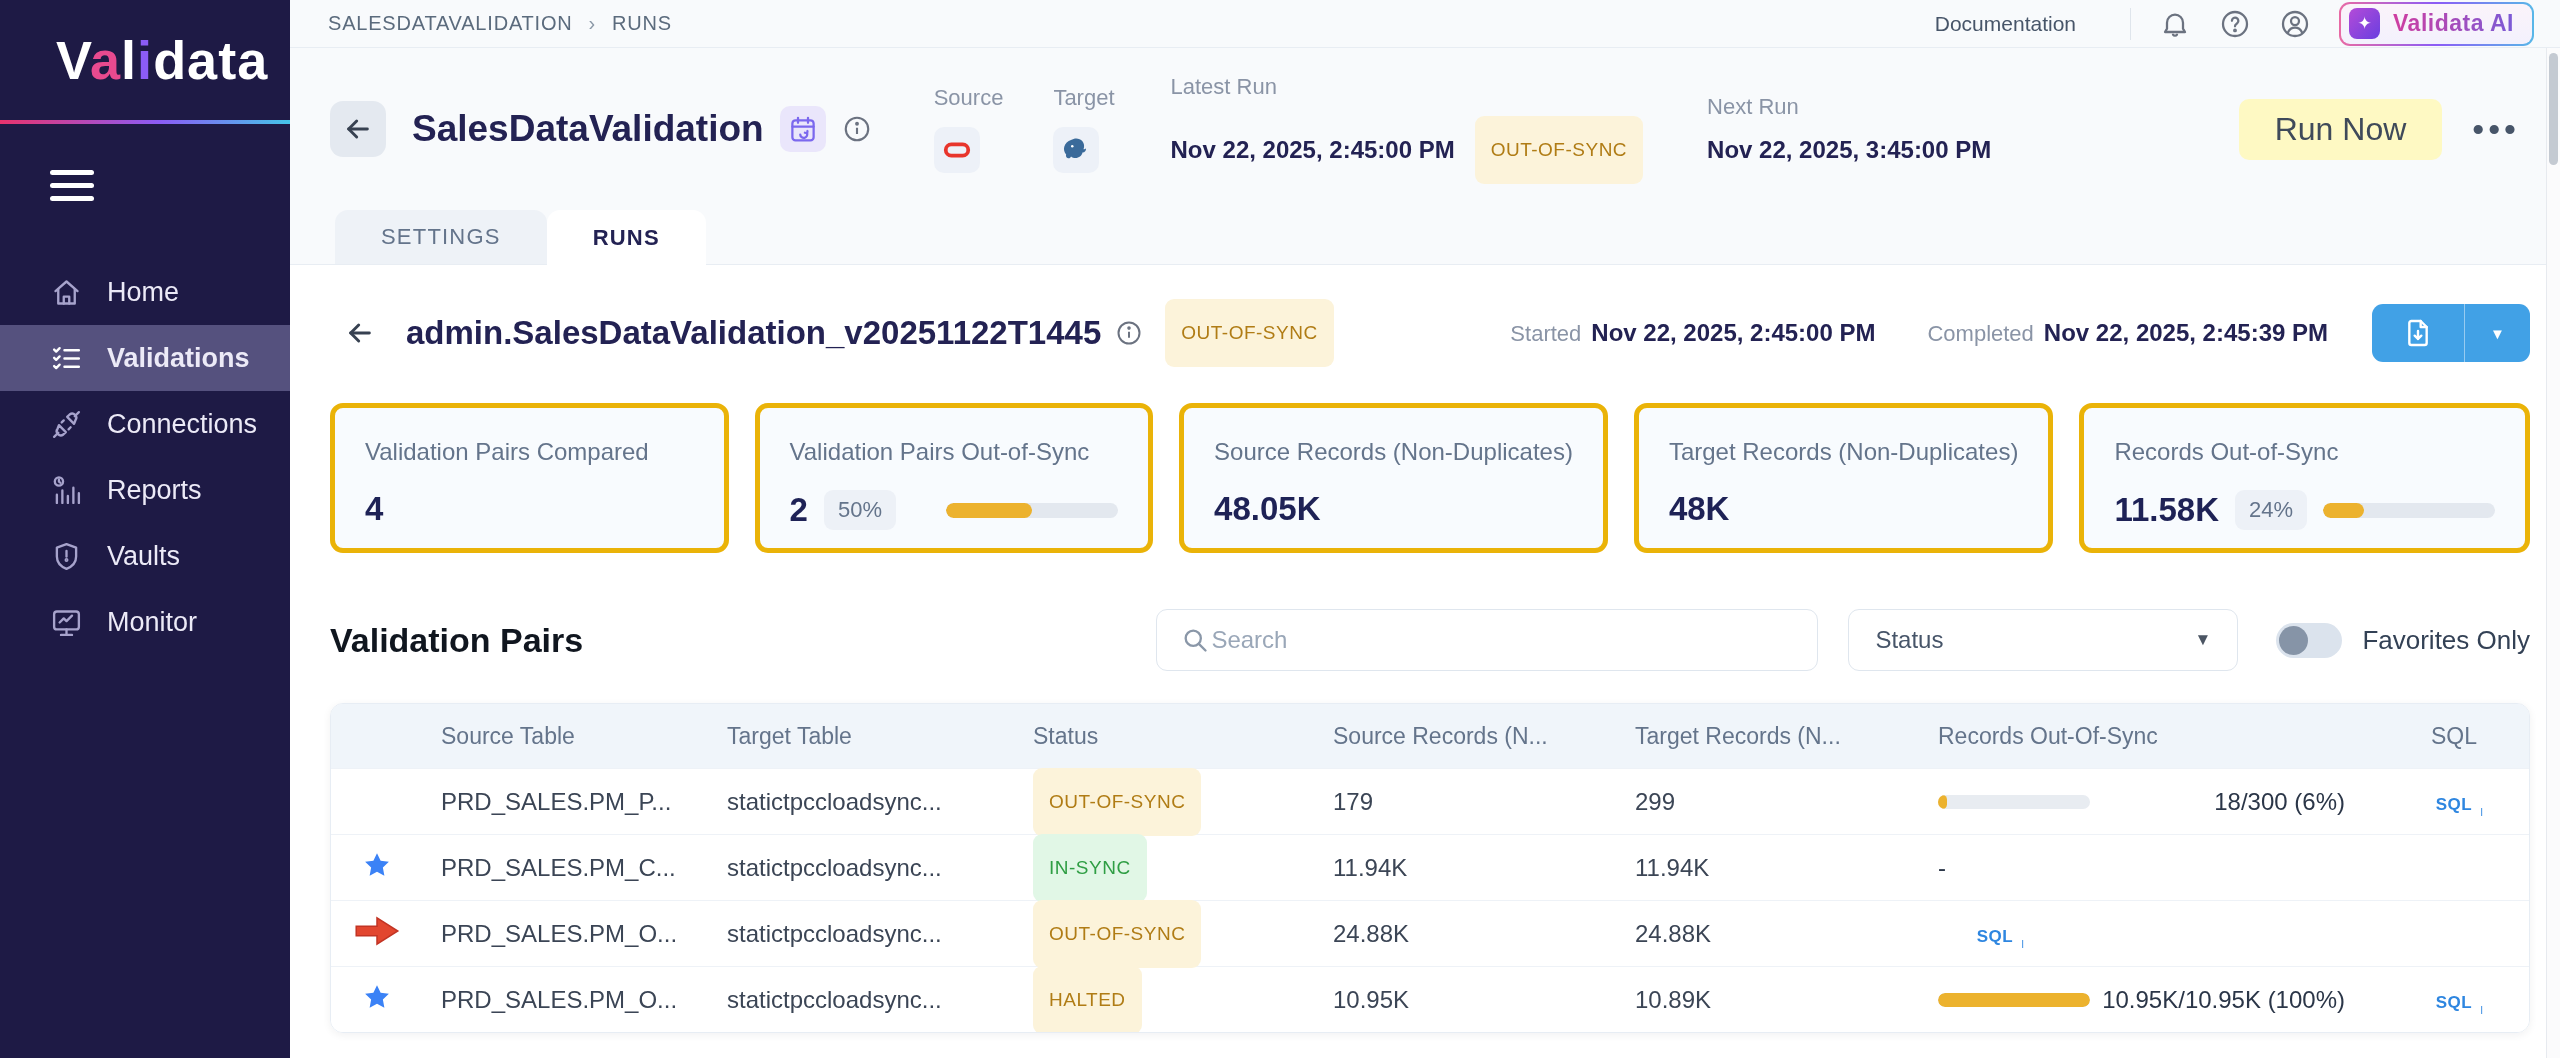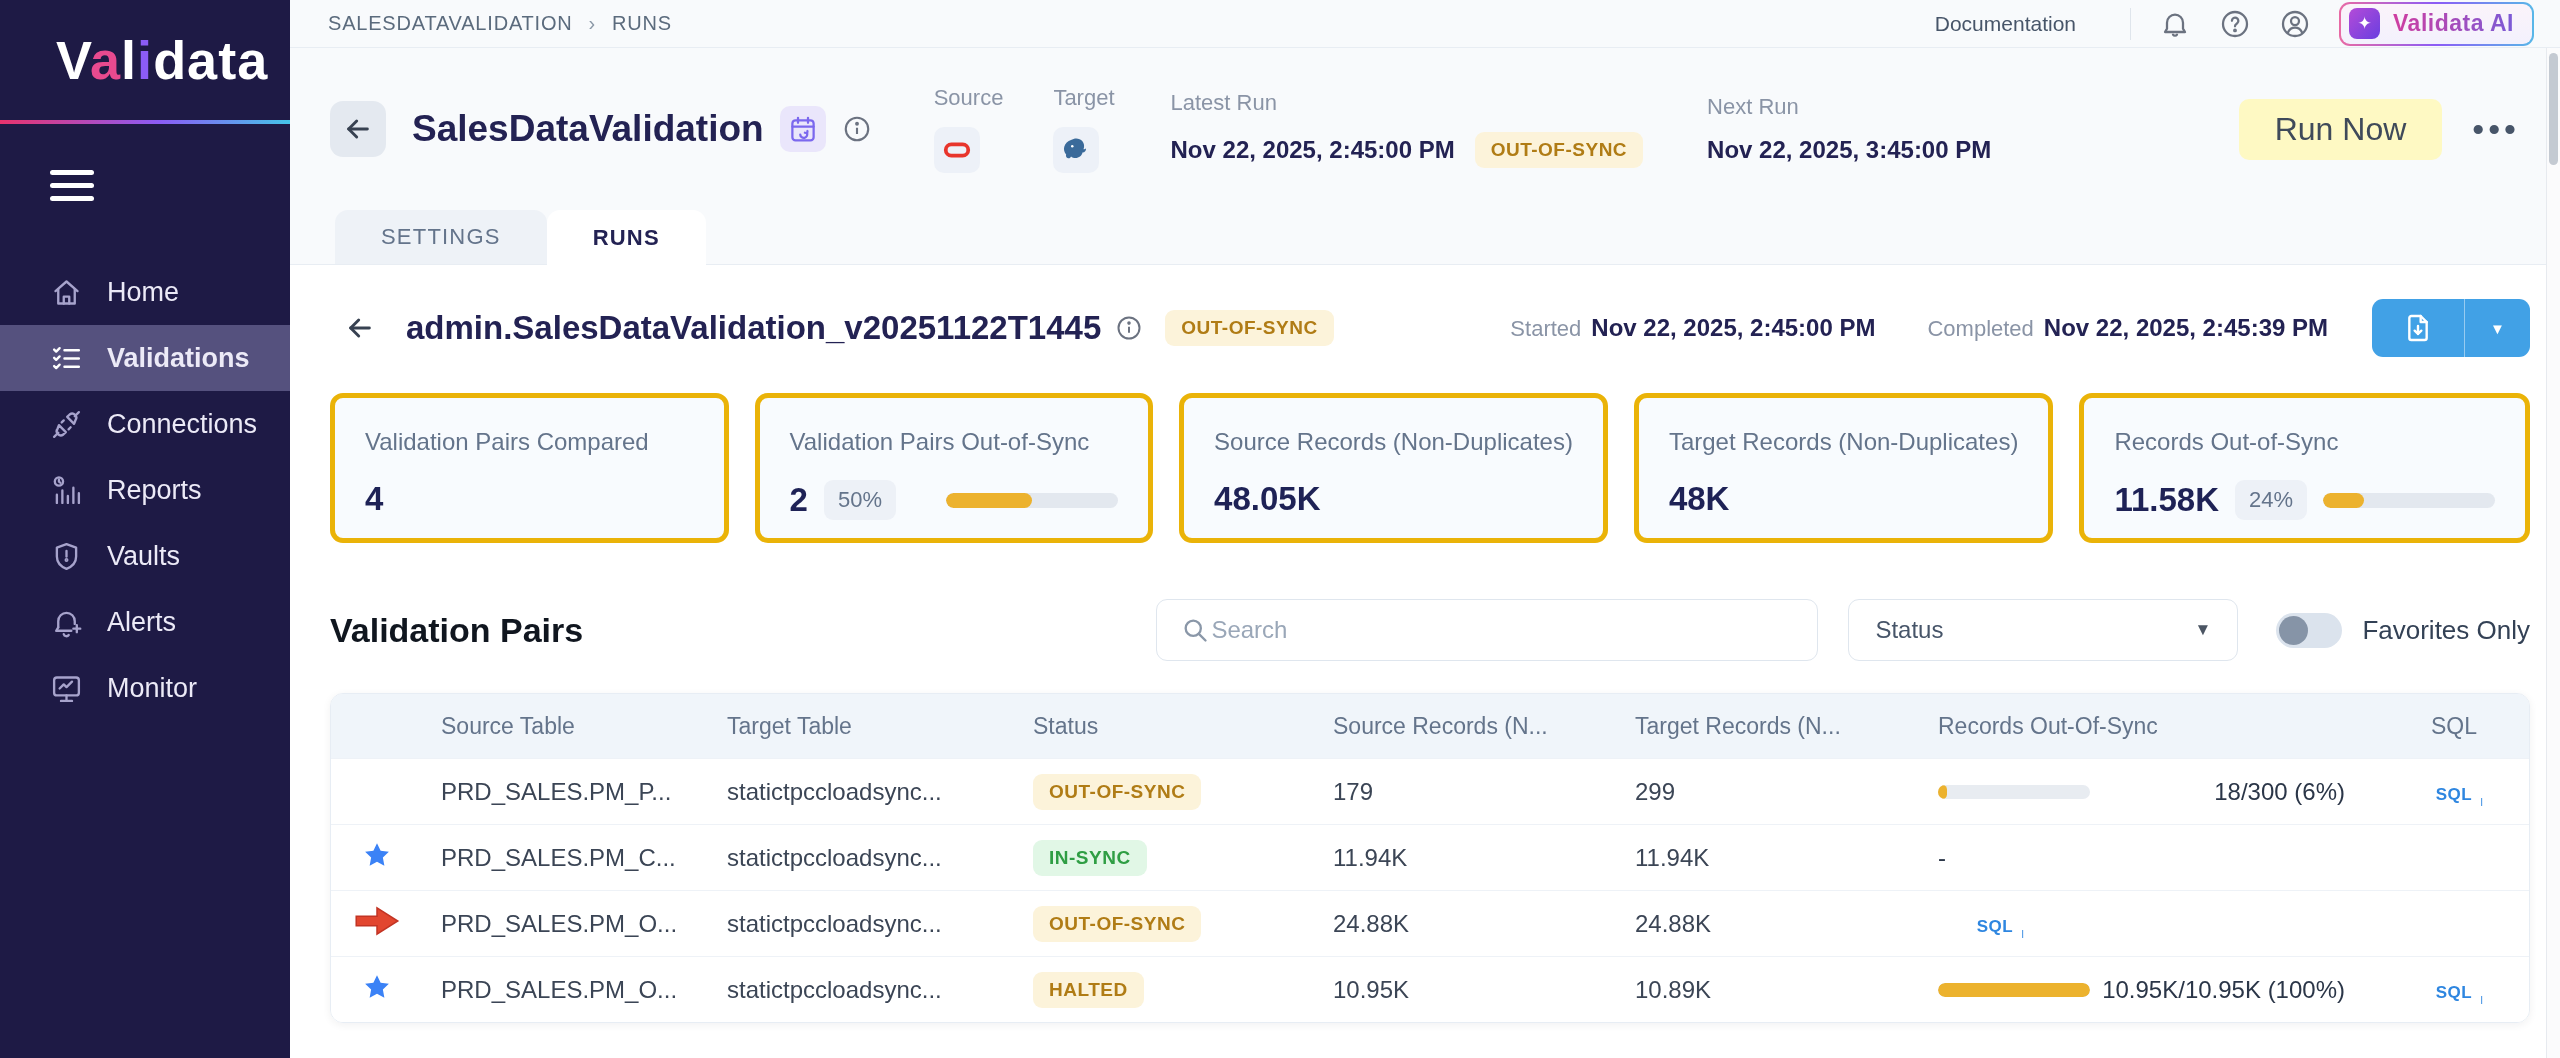--- a/index.html
+++ b/index.html
@@ -46,21 +46,21 @@
   .page-title { font-size:37px; font-weight:700; color:#232253; margin:0 16px 0 26px; white-space:nowrap; }
   .cal-btn { width:46px; height:46px; border-radius:10px; background:#eae6fb; display:flex; align-items:center; justify-content:center; cursor:pointer; }
   .cal-btn svg { width:30px; height:30px; stroke:#7b68ee; fill:none; stroke-width:1.8; stroke-linecap:round; stroke-linejoin:round; }
   .info-btn { margin-left:16px; cursor:pointer; display:flex; }
   .info-btn svg { width:30px; height:30px; stroke:#6b7280; fill:none; stroke-width:1.7; }
   .meta { margin-left:62px; }
   .meta-label { font-size:22px; color:#8a94a6; margin-bottom:16px; }
   .db-box { width:46px; height:46px; border-radius:10px; background:#edf1f8; display:flex; align-items:center; justify-content:center; }
   .meta-value-row { display:flex; align-items:center; gap:20px; }
   .meta-value { font-size:24px; font-weight:600; color:#232253; white-space:nowrap; }
-  .badge { display:inline-block; padding:7px 16px; border-radius:9px; font-size:19px; font-weight:700; letter-spacing:.5px; white-space:nowrap; }
+  .badge { display:inline-block; padding:23px 16px; border-radius:9px; font-size:19px; font-weight:400; letter-spacing:.5px; white-space:nowrap; }
   .badge-amber { background:#fcf3da; color:#b07c15; }
   .badge-green { background:#e1f7e6; color:#2f9e44; }
   .hdr-spacer { flex:1; }
   .run-now { height:61px; padding:0 36px; background:#fef9c3; border-radius:10px; font-size:32px; color:#3f4a5a; display:flex; align-items:center; cursor:pointer; white-space:nowrap; }
   .ellipsis { font-size:34px; color:#475569; margin:0 10px 0 30px; letter-spacing:4px; cursor:pointer; line-height:20px; }
 
   .tabs { display:flex; padding-left:5px; }
   .tab { height:54px; padding:0 46px; display:flex; align-items:center; font-size:22px; letter-spacing:1.2px; border-radius:13px 13px 0 0; cursor:pointer; }
   .tab-inactive { background:#eef2f7; color:#64748b; }
   .tab-active { background:#fff; color:#232253; font-weight:700; height:55px; margin-bottom:-1px; }
@@ -184,29 +184,20 @@
       <div class="nav-item">
         <svg viewBox="0 0 24 24">
             <path d="M12 3l7 2.5V12c0 4.5-3 7.4-7 9-4-1.6-7-4.5-7-9V5.5z"></path>
             <path d="M12 8v4"></path>
             <circle cx="12" cy="14.5" r="0.6"></circle>
           </svg>
         <span>Vaults</span>
       </div>
       <div class="nav-item">
         <svg viewBox="0 0 24 24">
-            <path d="M6 15.5V11a6 6 0 0112 0v2"></path>
-            <path d="M6 15.5L4.5 18h11"></path>
-            <path d="M10 20.5a2 2 0 003.6.6"></path>
-            <path d="M17 16.5h5M19.5 14v5"></path>
-          </svg>
-        <span>Alerts</span>
-      </div>
-      <div class="nav-item">
-        <svg viewBox="0 0 24 24">
             <rect x="3" y="4" width="18" height="13" rx="2"></rect>
             <path d="M8 21h8M12 17v4"></path>
             <path d="M7 12l3-3 2 2 4-4"></path>
           </svg>
         <span>Monitor</span>
       </div>
     </nav>
   </aside>
 
   <div class="main">

